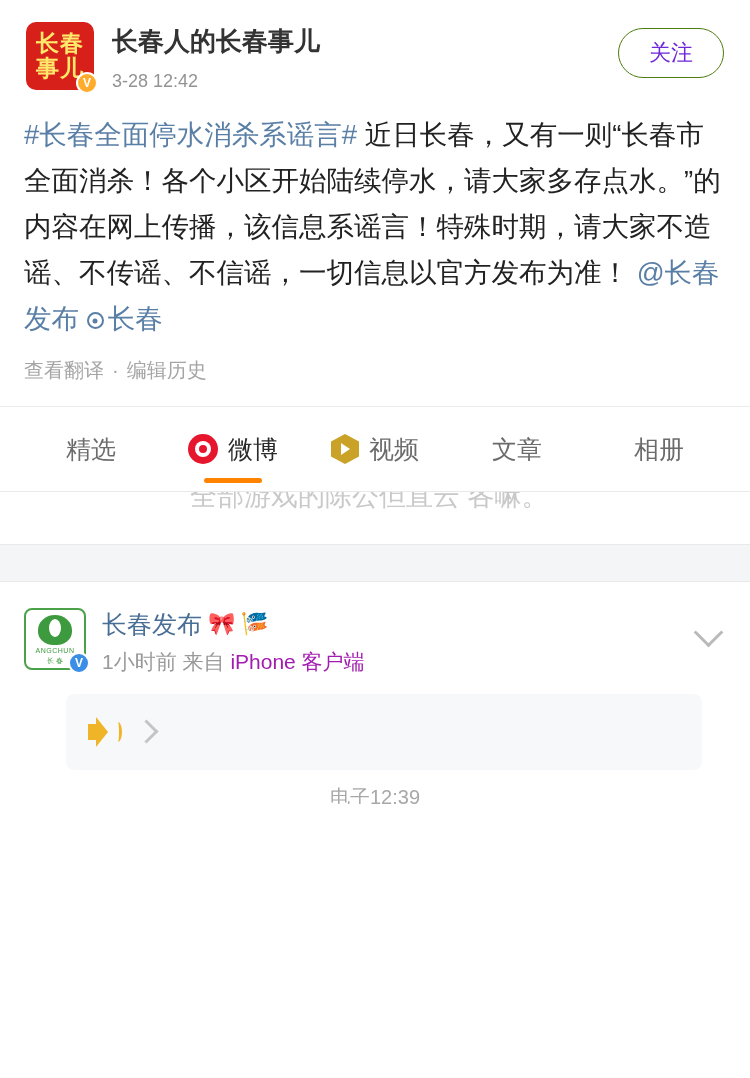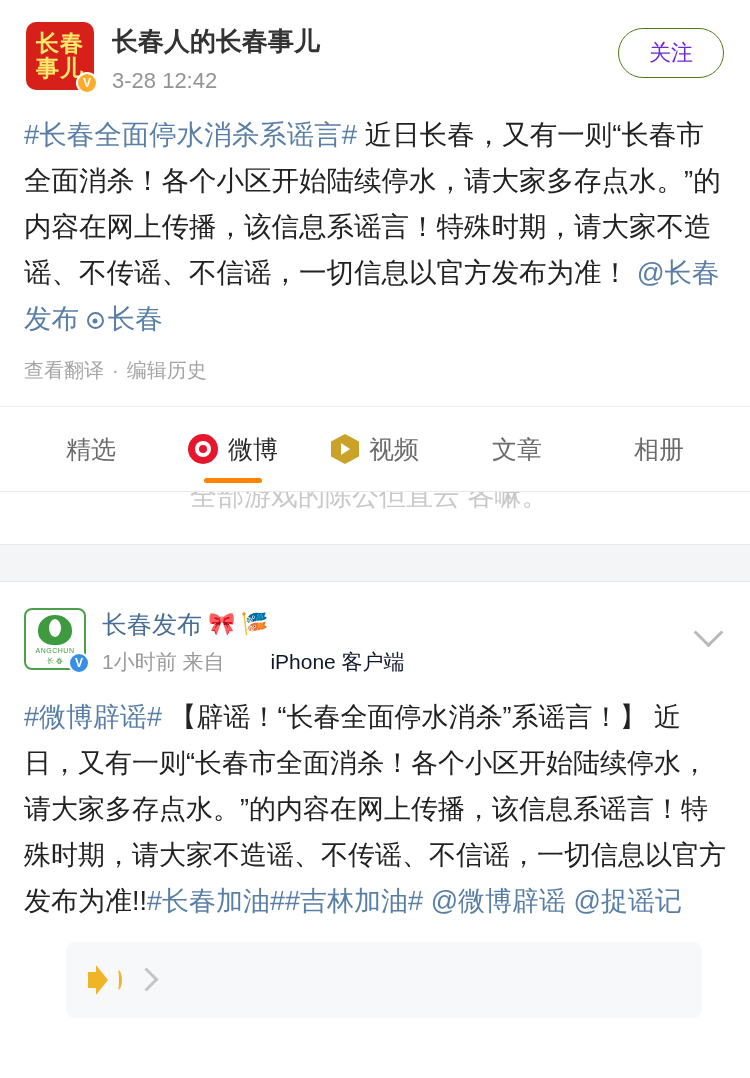--- a/index.html
+++ b/index.html
@@ -67,21 +67,21 @@
     flex: 1 1 auto;
     padding-top: 2px;
   }
   .nickname {
     font-size: 26px;
     color: #333333;
     font-weight: bold;
     line-height: 34px;
   }
   .timestamp {
-    font-size: 22px;
+    font-size: 18px;
     color: #939393;
     margin-top: 10px;
     line-height: 26px;
   }
   .follow-btn {
     flex: 0 0 auto;
     margin-top: 6px;
     border: 1px solid #4d7c0f;
     color: #6d28d9;
     background: #ffffff;
@@ -301,21 +301,21 @@
   .r-head-text { margin-left: 16px; flex: 1 1 auto; }
   .r-name-row { display: flex; align-items: center; gap: 6px; }
   .r-name { font-size: 25px; color: #4a6f96; line-height: 32px; }
   .emoji { font-size: 22px; line-height: 22px; }
   .r-sub {
     font-size: 21px;
     color: #9a9a9a;
     margin-top: 8px;
     line-height: 28px;
   }
-  .r-sub .src { color: #0f172a; margin-left: 40px; }
+  .r-sub .src { color: #a21caf; }
   .chevron {
     flex: 0 0 auto;
     width: 34px; height: 34px;
     margin-top: 6px;
     position: relative;
     cursor: pointer;
   }
   .chevron::after {
     content: "";
     position: absolute;
@@ -486,28 +486,26 @@
         </div>
         <div class="r-sub">
           <span>1小时前</span>
           <span>来自</span>
           <span class="src">iPhone 客户端</span>
         </div>
       </div>
       <div class="chevron"></div>
     </div>
 
-    <div class="repost-body">
-      <span class="link">#微博辟谣#</span><span> 【辟谣！“长春全面停水消杀”系谣言！】 近日，又有一则“长春市全面消杀！各个小区开始陆续停水，请大家多存点水。”的内容在网上传播，该信息系谣言！特殊时期，请大家不造谣、不传谣、不信谣，一切信息以官方发布为准!!</span><span class="link">#长春加油#</span><span class="link">#吉林加油#</span> <span class="at">@微博辟谣</span> <span class="at">@捉谣记</span>
-    </div>
 
     <div class="card-inner">
       <div class="speaker">
         <div class="body"></div>
         <div class="cone"></div>
         <div class="wave"></div>
       </div>
       <div class="card-arrow"></div>
     </div>
 
+    <div class="bottom-cut">电子12:39</div>
   </div>
 
 </div>
 
 </body></html>

